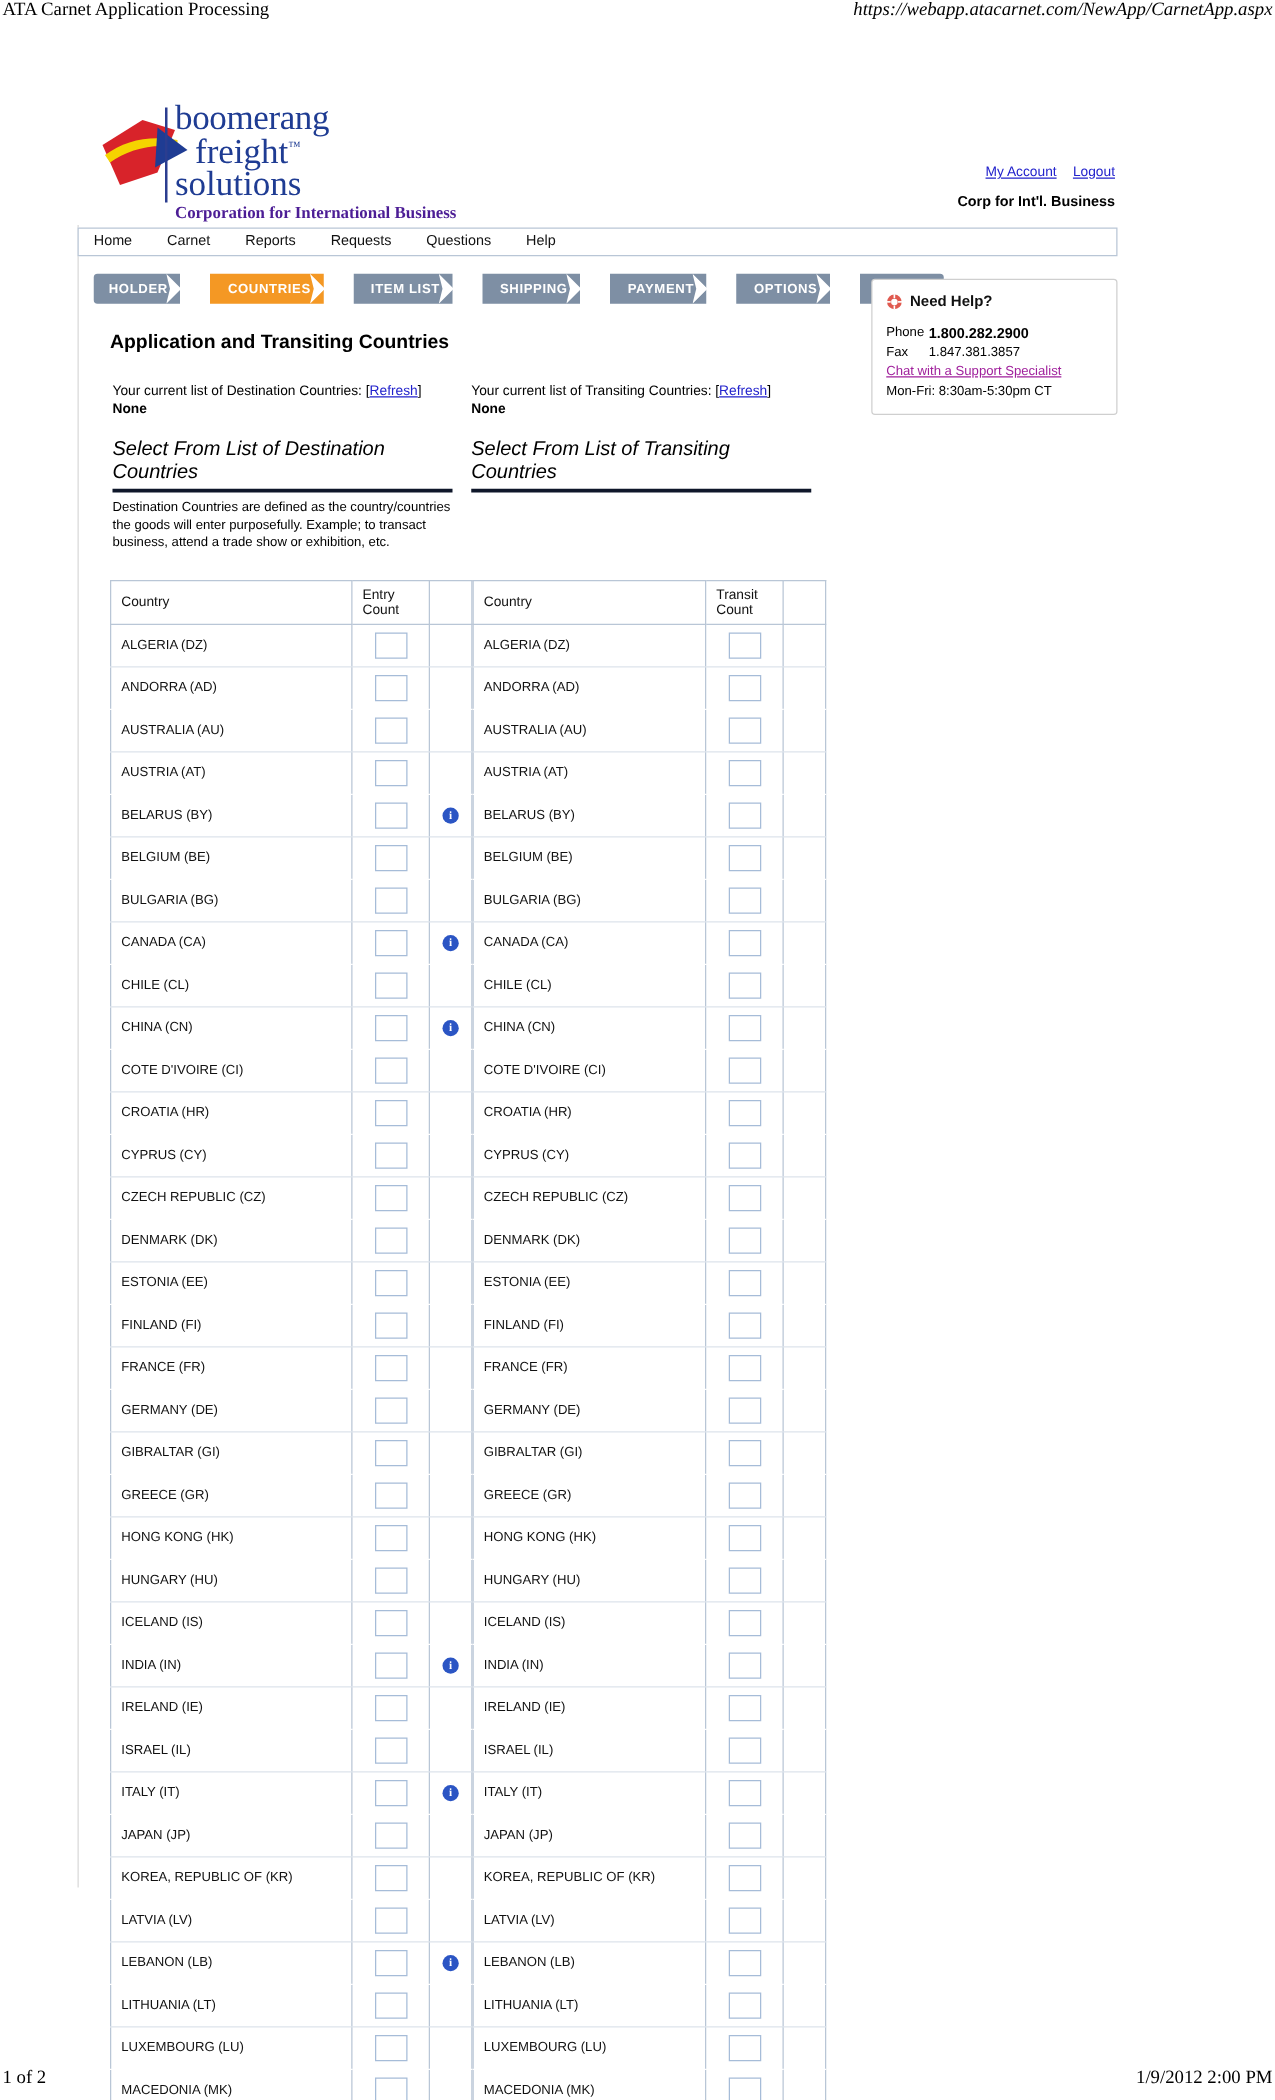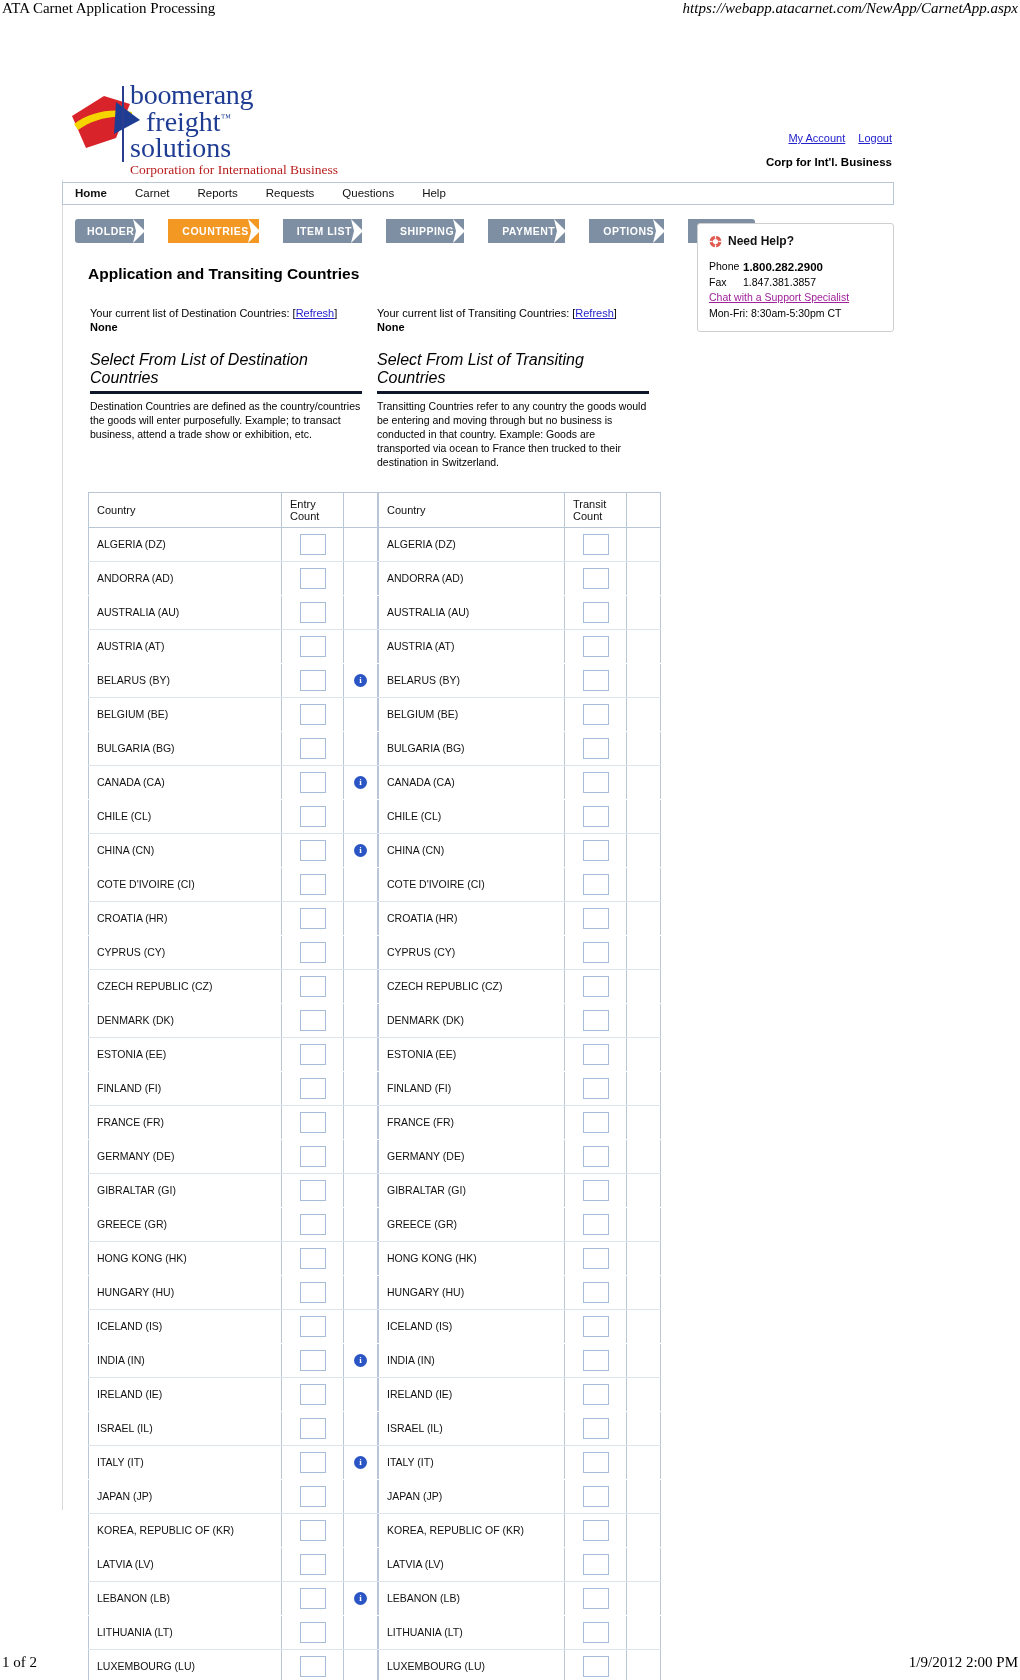--- a/index.html
+++ b/index.html
@@ -28,41 +28,41 @@
   .print-footer .pf-right { position: absolute; right: 2px; top: 0; }
 
   
   .page {
     position: absolute; top: 60px; left: 62px; width: 832px;
   }
 
   
   .logo-row { position: relative; height: 118px; }
   .logo {
-    position: absolute; left: 8px; top: 22px;
+    position: absolute; left: 18px; top: 22px;
     width: 272px; height: 92px;
   }
   .logo-bar {
     position: absolute; left: 52px; top: 4px;
     width: 2px; height: 76px; background: #2b3d8f;
   }
   .logo-words {
     position: absolute; left: 60px; top: 0px;
     font-family: "Liberation Serif", serif;
     color: #1f3c93;
     line-height: 0.95;
   }
   .lw1 { font-size: 28px; letter-spacing: -0.3px;}
   .lw2 { font-size: 28px; margin-left: 16px; position: relative; }
   .lw2 sup { font-size: 10px; vertical-align: super; }
   .lw3 { font-size: 28px; }
   .logo-tagline {
     position: absolute; left: 60px; top: 80px;
     font-family: "Liberation Serif", serif;
-    font-weight: normal; font-size: 13.5px; color: #b91c1c;
+    font-weight: bold; font-size: 13.5px; color: #4c1d95;
     white-space: nowrap;
   }
   .boomerang-svg { position: absolute; left: 0px; top: 12px; }
 
   .acct-links {
     position: absolute; right: 2px; top: 72px;
     font-size: 11px; text-align: right;
   }
   .acct-links a {
     color: #2222cc; text-decoration: underline; margin-left: 10px;
@@ -80,21 +80,21 @@
     background: #ffffff;
     margin-top: 4px;
     width: 832px;
   }
   .navbar ul { list-style: none; margin: 0; padding: 0; display: flex; }
   .navbar li {
     font-size: 11.5px; color: #111;
     padding: 4px 14px 4px 14px;
     cursor: pointer; white-space: nowrap;
   }
-  .navbar li:first-child { padding-left: 12px; font-weight: bold; }
+  .navbar li:first-child { padding-left: 12px; }
 
   
   .content { position: relative; margin-top: 14px; width: 832px; }
 
   
   .steps { display: flex; height: 24px; margin-left: 13px; gap: 24px; }
   .step {
     position: relative;
     height: 24px;
     background: #7e8fa4;
@@ -327,21 +327,20 @@
       <div class="intro-col">
         <div class="intro-line"><span>Your current list of Destination Countries: [</span><a href="#">Refresh</a><span>]</span></div>
         <div class="intro-none">None</div>
         <div class="intro-sub">Select From List of Destination Countries</div>
         <div class="intro-desc">Destination Countries are defined as the country/countries the goods will enter purposefully. Example; to transact business, attend a trade show or exhibition, etc.</div>
       </div>
       <div class="intro-col">
         <div class="intro-line"><span>Your current list of Transiting Countries: [</span><a href="#">Refresh</a><span>]</span></div>
         <div class="intro-none">None</div>
         <div class="intro-sub">Select From List of Transiting Countries</div>
-        <div class="intro-desc">Transitting Countries refer to any country the goods would be entering and moving through but no business is conducted in that country. Example: Goods are transported via ocean to France then trucked to their destination in Switzerland.</div>
       </div>
     </div>
 
     <div class="tables">
       <table class="ctab dest">
         <thead>
           <tr>
             <th>Country</th>
             <th class="hcount">Entry Count</th>
             <th class="hinfo"></th>

